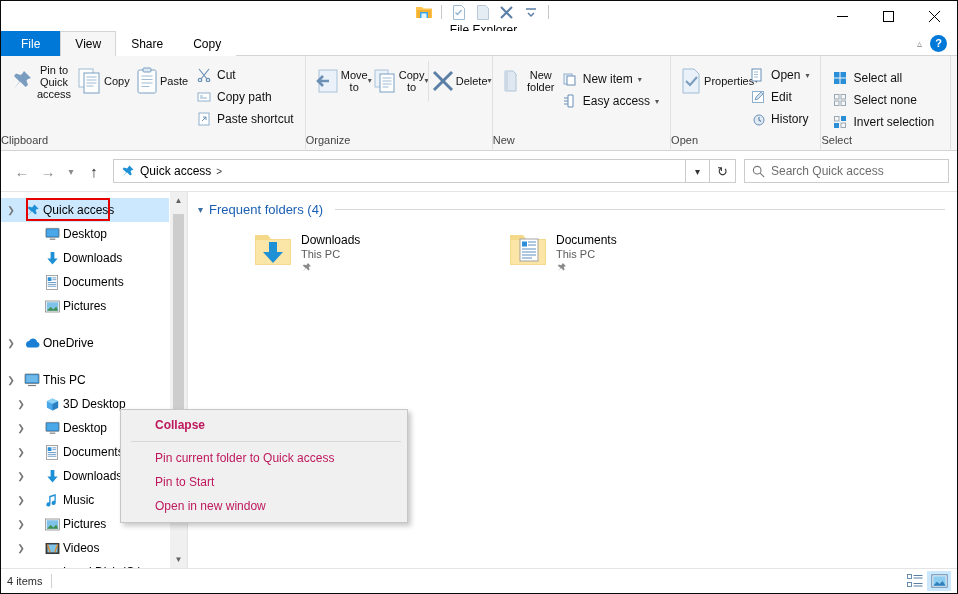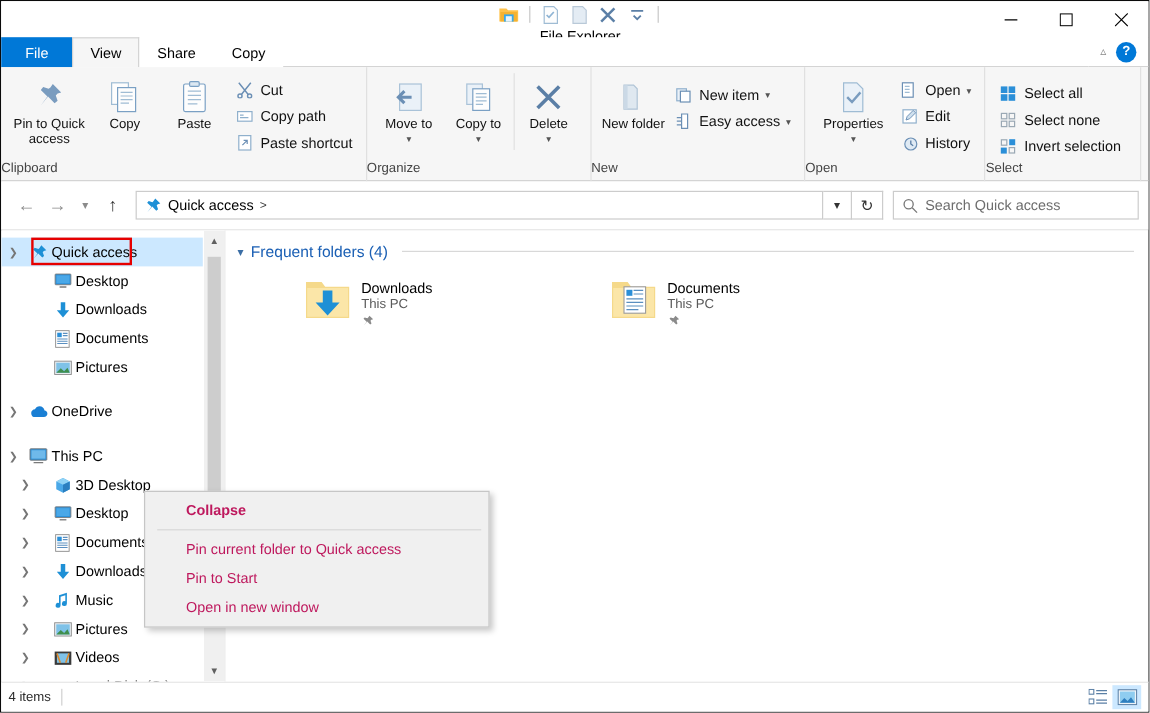--- a/index.html
+++ b/index.html
@@ -97,21 +97,21 @@
   .rgroup-body {
     flex: 1; display: flex; align-items: flex-start;
     padding: 5px 6px 0 6px;
   }
   .rgroup-label {
     height: 18px; line-height: 14px;
     text-align: left; font-size: 11px; color: #444;
   }
   .big-btn {
     width: 58px; min-width: 58px;
-    display: flex; flex-direction: column; align-items: center;
+    display: flex; align-items: center;
     padding: 3px 1px; text-align: center;
     font-size: 11px; color: #111; line-height: 12px;
   }
   .big-btn .ic { height: 34px; display:flex; align-items:center; justify-content:center; }
   .big-btn.wide { width: 68px; min-width: 68px; }
   .small-col { display: flex; flex-direction: column; padding-top: 3px; }
   .small-btn {
     display: flex; align-items: center; gap: 5px;
     height: 22px; padding: 0 5px;
     font-size: 12px; color: #111; white-space: nowrap;

